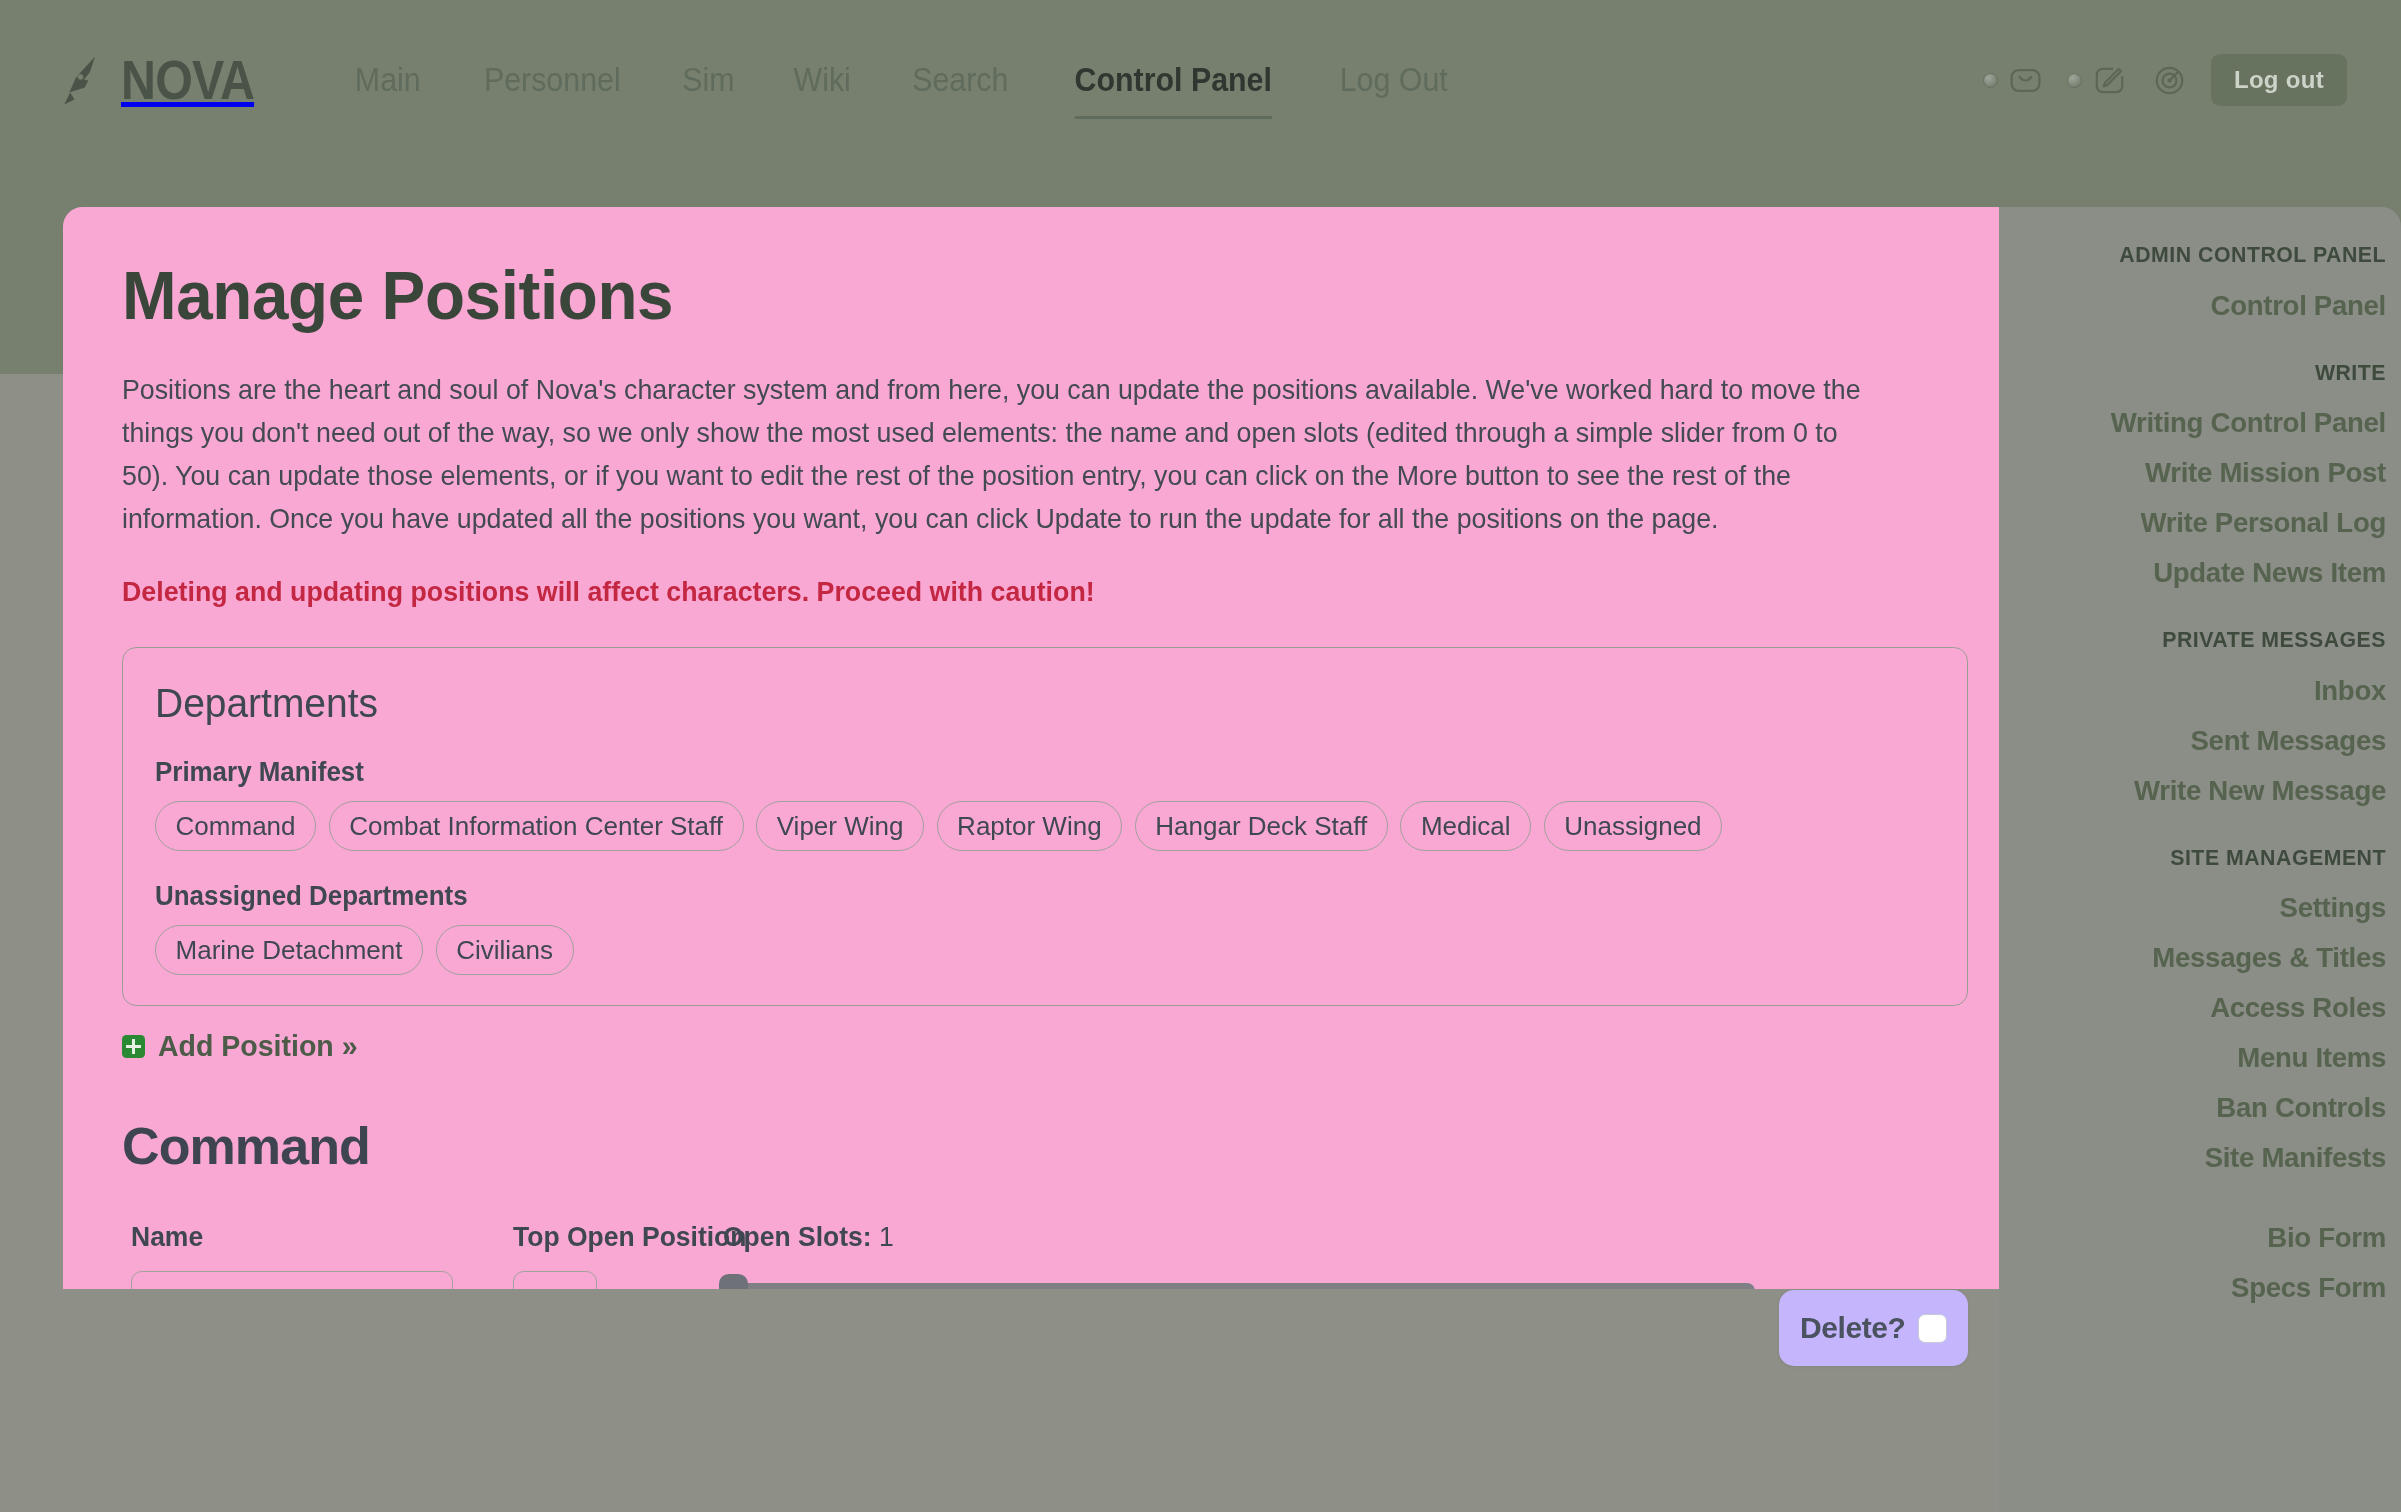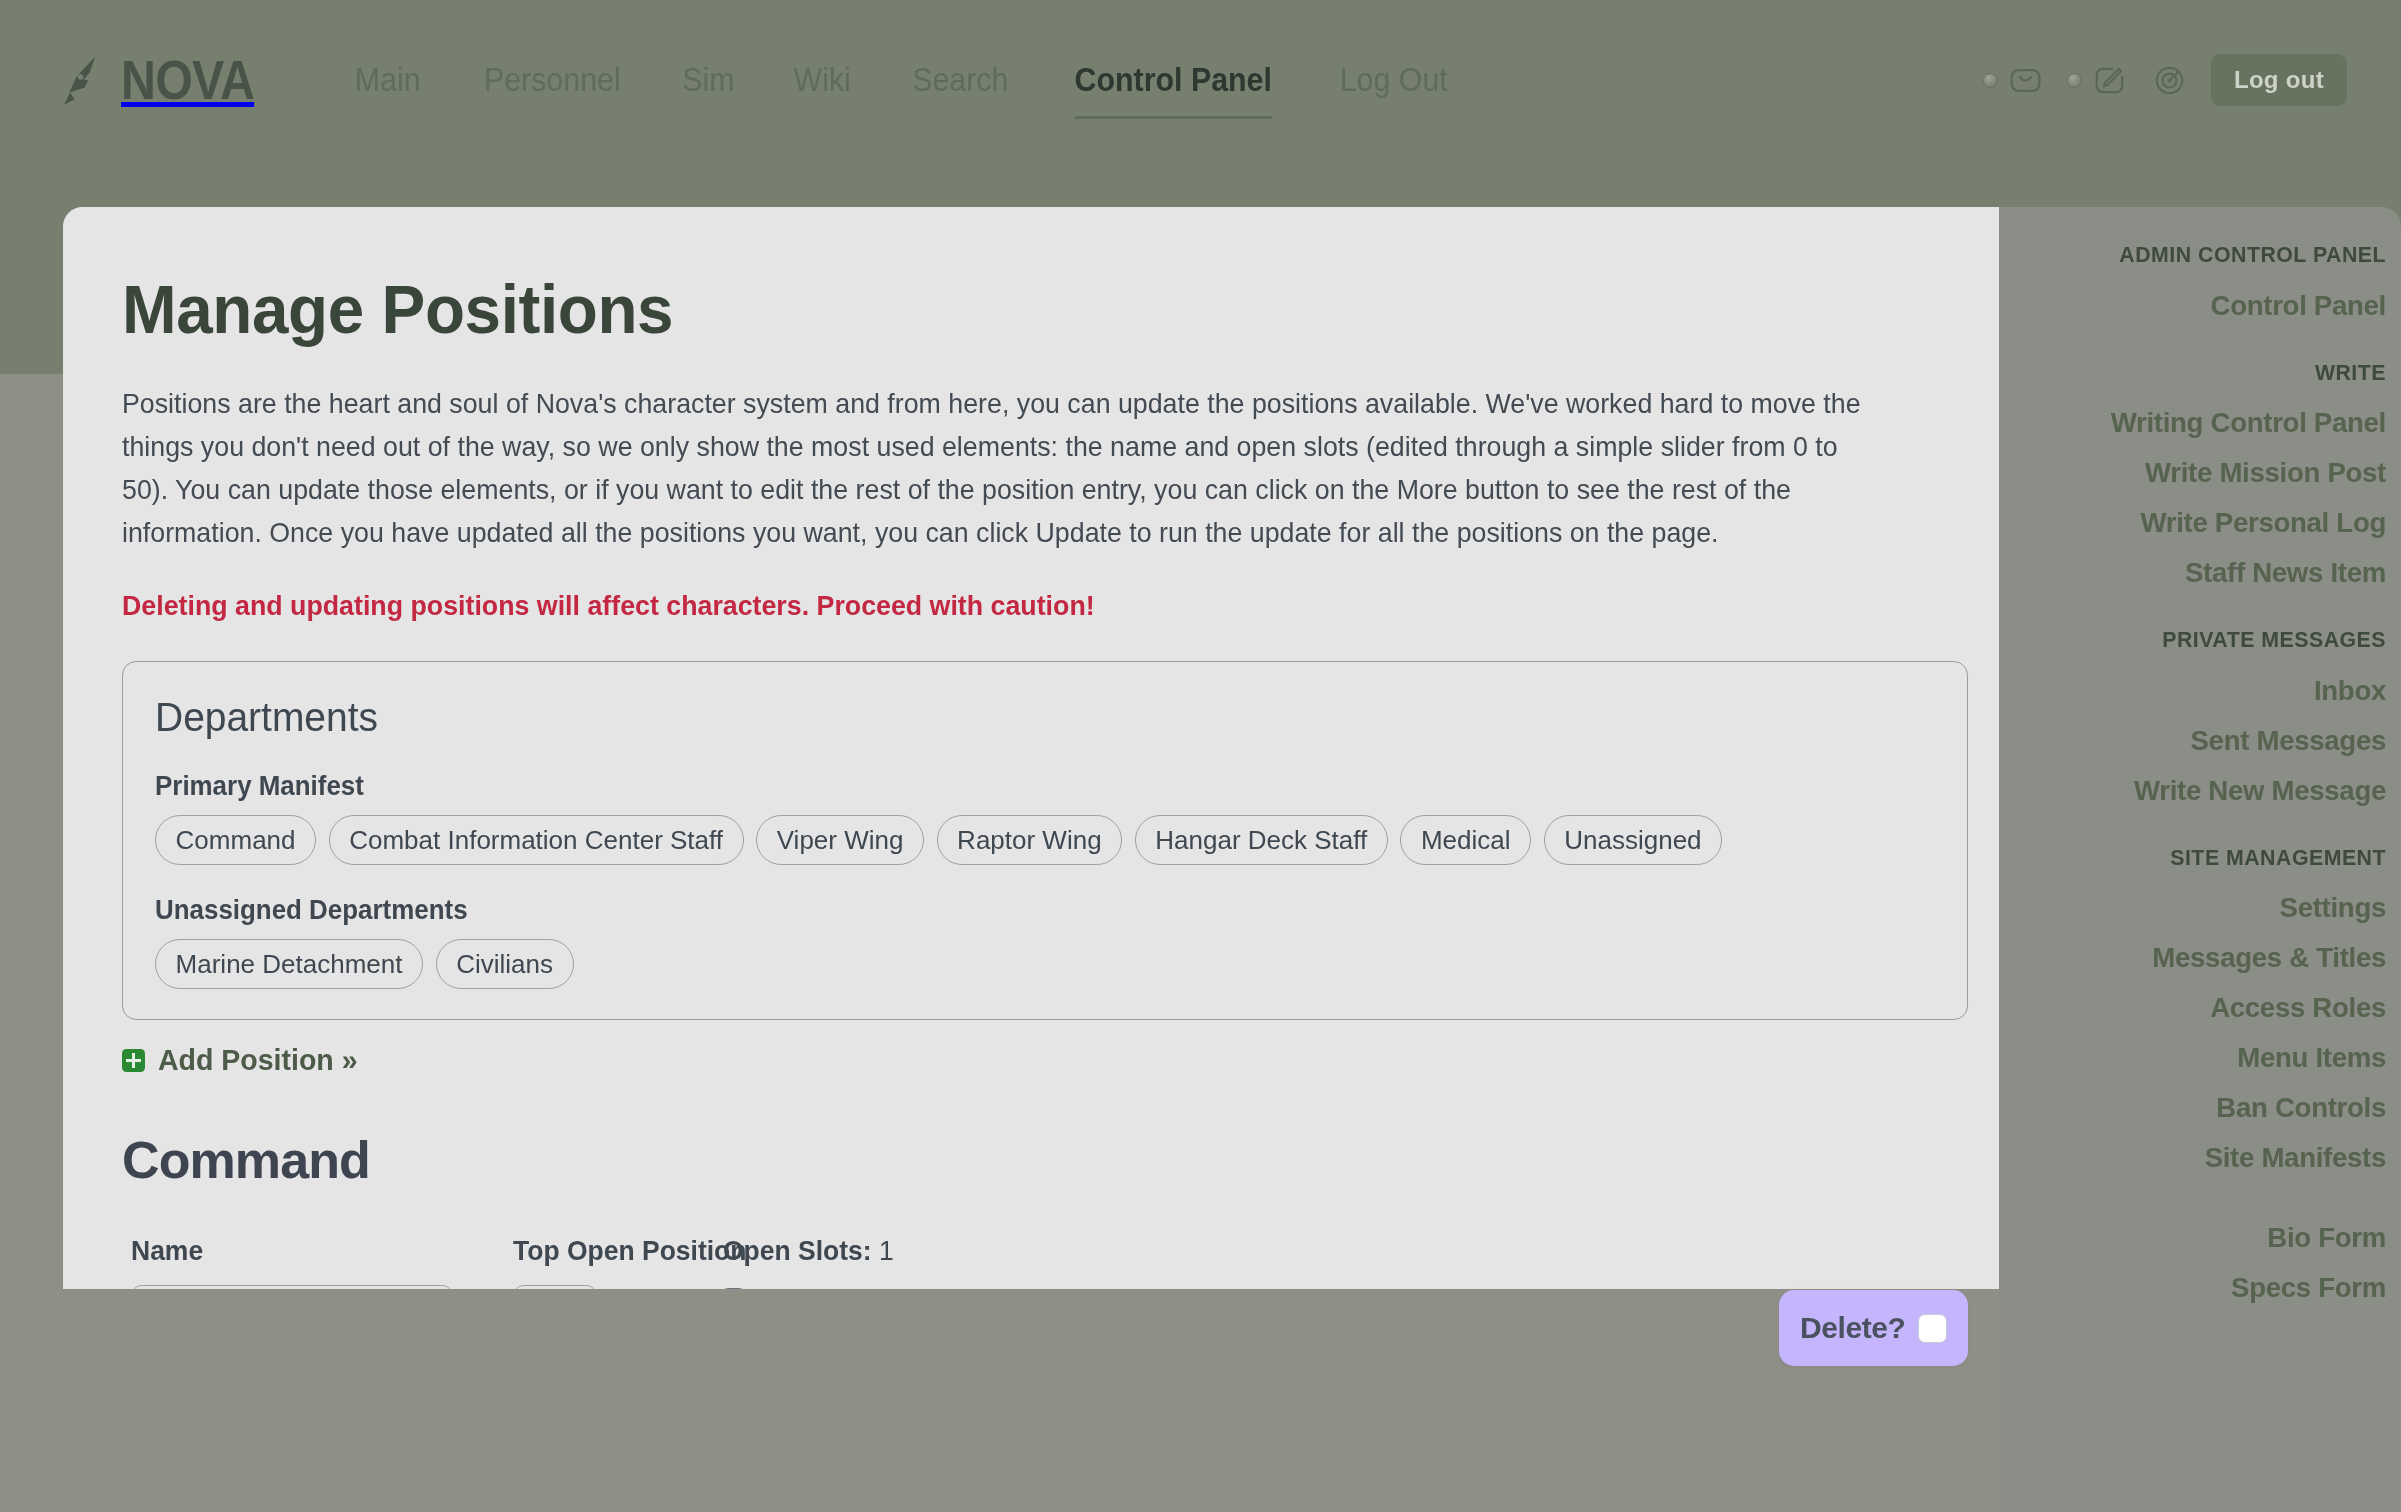--- a/index.html
+++ b/index.html
@@ -120,23 +120,23 @@
     letter-spacing: 0.3px;
   }
 
   
   #content-card {
     position: absolute;
     left: 63px;
     top: 207px;
     width: 1938px;
     height: 1082px;
-    background: #e5e5e5;
+    background: #f9a8d4;
     border-radius: 19.6px 0 0 0;
-    padding: 67px 59px 0 59px;
+    padding: 53px 59px 0 59px;
     overflow: hidden;
   }
 
   h1#page-title {
     font-family: "Liberation Sans Narrow", "Liberation Sans", sans-serif;
     font-size: 69px;
     font-weight: 700;
     color: #3b463a;
     letter-spacing: -0.4px;
     line-height: 1.05;
@@ -578,21 +578,21 @@
   <div class="side-group">
     <div class="side-head">ADMIN CONTROL PANEL</div>
     <a class="side-link" href="#">Control Panel</a>
   </div>
 
   <div class="side-group">
     <div class="side-head">WRITE</div>
     <a class="side-link" href="#">Writing Control Panel</a>
     <a class="side-link" href="#">Write Mission Post</a>
     <a class="side-link" href="#">Write Personal Log</a>
-    <a class="side-link" href="#">Staff News Item</a>
+    <a class="side-link" href="#">Update News Item</a>
   </div>
 
   <div class="side-group">
     <div class="side-head">PRIVATE MESSAGES</div>
     <a class="side-link" href="#">Inbox</a>
     <a class="side-link" href="#">Sent Messages</a>
     <a class="side-link" href="#">Write New Message</a>
   </div>
 
   <div class="side-group">

